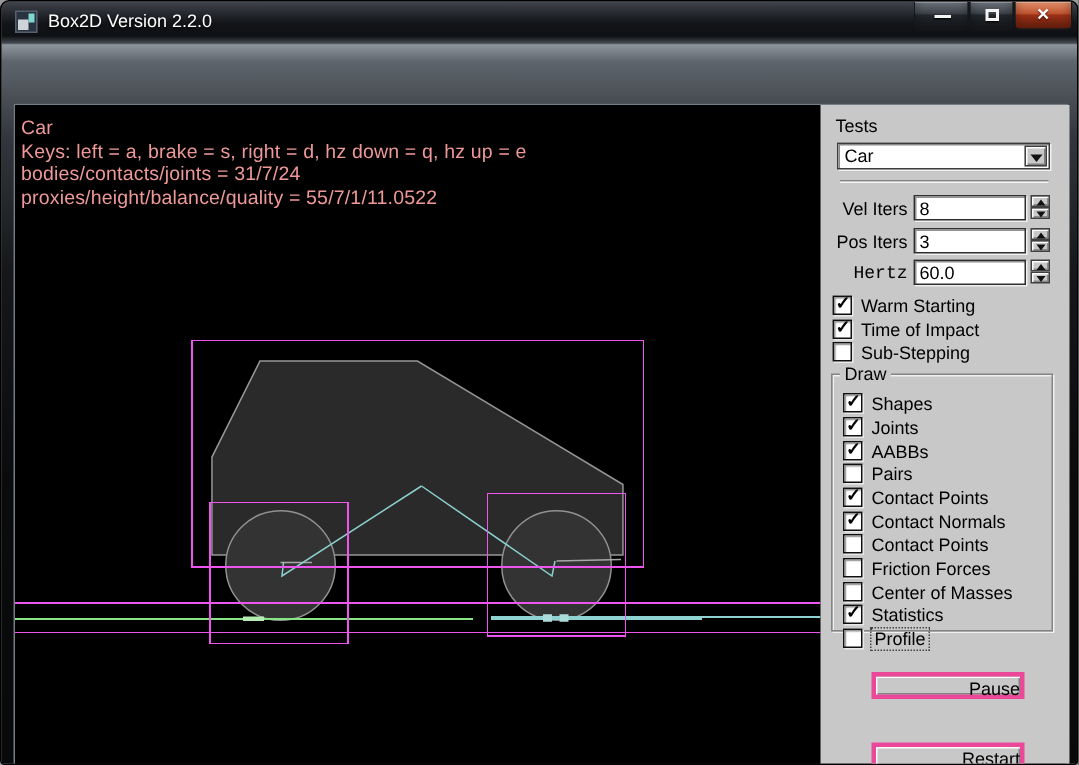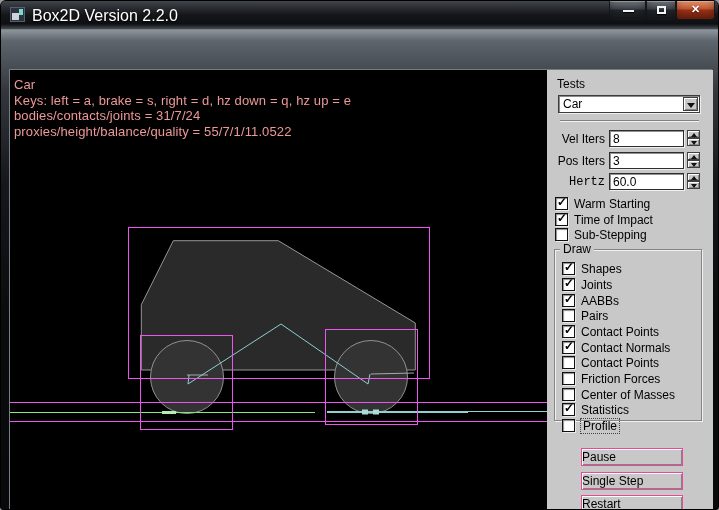--- a/index.html
+++ b/index.html
@@ -6,21 +6,21 @@
   *{box-sizing:border-box;font-family:"Liberation Sans",sans-serif;}
   .window{position:relative;width:719px;height:510px;overflow:hidden;
     border-radius:6px 6px 3px 3px;border:1px solid #000;
     background:linear-gradient(180deg,#3a3e44 0px,#1b1e22 26px,#8d949b 29px,#5e656c 40px,#33373d 90px,#15171a 180px,#0a0b0d 320px,#08090b 100%);}
   
   .titlebar{position:absolute;left:0;top:0;width:719px;height:28px;
     background:linear-gradient(180deg,#41464c 0%,#24272c 30%,#131518 52%,#0e1013 82%,#474d54 100%);}
   .app-icon{position:absolute;left:9px;top:6px;width:15px;height:15px;background:#2a3340;border:1px solid #55606e;}
   .app-icon .sq{position:absolute;left:1px;bottom:1px;width:7px;height:7px;background:#cfd4d8;}
   .app-icon .dot{position:absolute;right:1px;top:1px;width:4px;height:6px;background:#7fd8cf;}
-  .win-title{position:absolute;left:31px;top:6px;font-size:16px;color:#fff;text-shadow:0 1px 2px #000;white-space:nowrap;}
+  .win-title{position:absolute;left:31px;top:6px;font-size:12px;color:#fff;text-shadow:0 1px 2px #000;white-space:nowrap;}
   .winbtn{position:absolute;top:0;height:19px;border:1px solid #15171a;border-top:none;border-radius:0 0 4px 4px;
     box-shadow:inset 0 1px 0 rgba(255,255,255,.28), inset 0 -5px 8px rgba(0,0,0,.35);}
   .btn-min{left:608px;width:37px;background:linear-gradient(180deg,#6d747c 0%,#3d4249 45%,#24282d 50%,#1c1f24 100%);}
   .btn-max{left:645px;width:30px;background:linear-gradient(180deg,#6d747c 0%,#3d4249 45%,#24282d 50%,#1c1f24 100%);}
   .btn-close{left:675px;width:39px;background:linear-gradient(180deg,#e0926c 0%,#c35632 45%,#a33318 50%,#8c2a12 100%);}
   .glyph-min{position:absolute;left:50%;top:9px;width:11px;height:2px;margin-left:-5px;background:#f4f4f4;box-shadow:0 1px 1px #000;}
   .glyph-max{position:absolute;left:50%;top:5px;width:9px;height:8px;margin-left:-4px;border:2px solid #f4f4f4;box-shadow:0 1px 1px #000;}
   .glyph-close{position:absolute;left:0;top:2px;width:100%;text-align:center;color:#fff;font-size:11px;font-weight:bold;text-shadow:0 1px 1px #400;}
   
   .client{position:absolute;left:8px;top:28px;width:703px;height:471px;border:1px solid #767d84;background:#000;margin-top:40px;}
@@ -50,22 +50,22 @@
   .cbrow{position:absolute;height:14px;white-space:nowrap;}
   .cb{position:absolute;left:0;top:0;width:13px;height:13px;background:#fff;border:1px solid #101010;
     box-shadow:inset 1px 1px 1px rgba(0,0,0,.45),1px 1px 0 #e9e9e9;}
   .tick{position:absolute;left:1px;top:-3px;font-size:12px;font-weight:bold;color:#000;visibility:hidden;}
   .cb.checked .tick{visibility:visible;}
   .cbl{position:absolute;left:19px;top:0px;font-size:12px;}
   .cbl.focus{outline:1px dotted #444;padding:0 2px;}
   .groupbox{position:absolute;left:7px;top:179px;width:148px;height:172px;border:1px solid #858585;
     box-shadow:inset 1px 1px 0 #f0f0f0,1px 1px 0 #f0f0f0;}
   .group-title{position:absolute;left:5px;top:-8px;background:#c8c8c8;padding:0 3px;font-size:12px;}
-  .pbutton{position:absolute;left:34px;width:102px;height:18px;background:#c8c8c8;border:1px solid #ec4899;
-    box-shadow:inset 1px 1px 0 #fdfdfd,inset -1px -1px 0 #838383;font-size:12px;text-align:left;line-height:16px;}
+  .pbutton{position:absolute;left:34px;width:102px;height:18px;background:#c8c8c8;border:3px solid #ec4899;
+    box-shadow:inset 1px 1px 0 #fdfdfd,inset -1px -1px 0 #838383;font-size:12px;text-align:right;line-height:16px;}
 </style>
 </head>
 <body>
 
 <div class="window">
 
   <div class="titlebar">
     <div class="app-icon">
         <span class="sq"></span>
         <span class="dot"></span>
@@ -230,18 +230,17 @@
             <span class="tick">✓</span>
           </span>
         <span class="cbl">Statistics</span>
       </div>
       <div class="cbrow" style="left:15px;top:349px;">
         <span class="cb"></span>
         <span class="cbl focus">Profile</span>
       </div>
 
       <div class="pbutton" style="top:378px;">Pause</div>
-      <div class="pbutton" style="top:402px;">Single Step</div>
       <div class="pbutton" style="top:425px;">Restart</div>
       <div class="pbutton" style="top:448px;">Quit</div>
     </div>
   </div>
 </div>
 
 </body></html>

